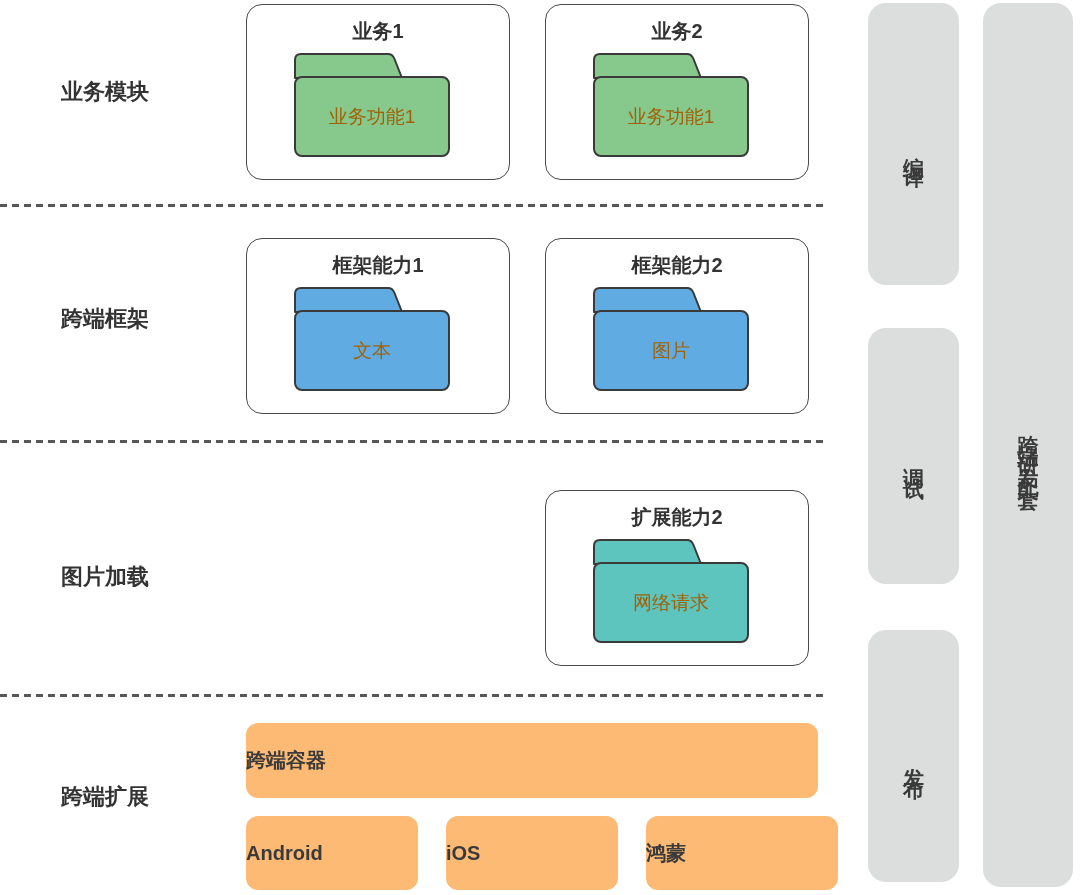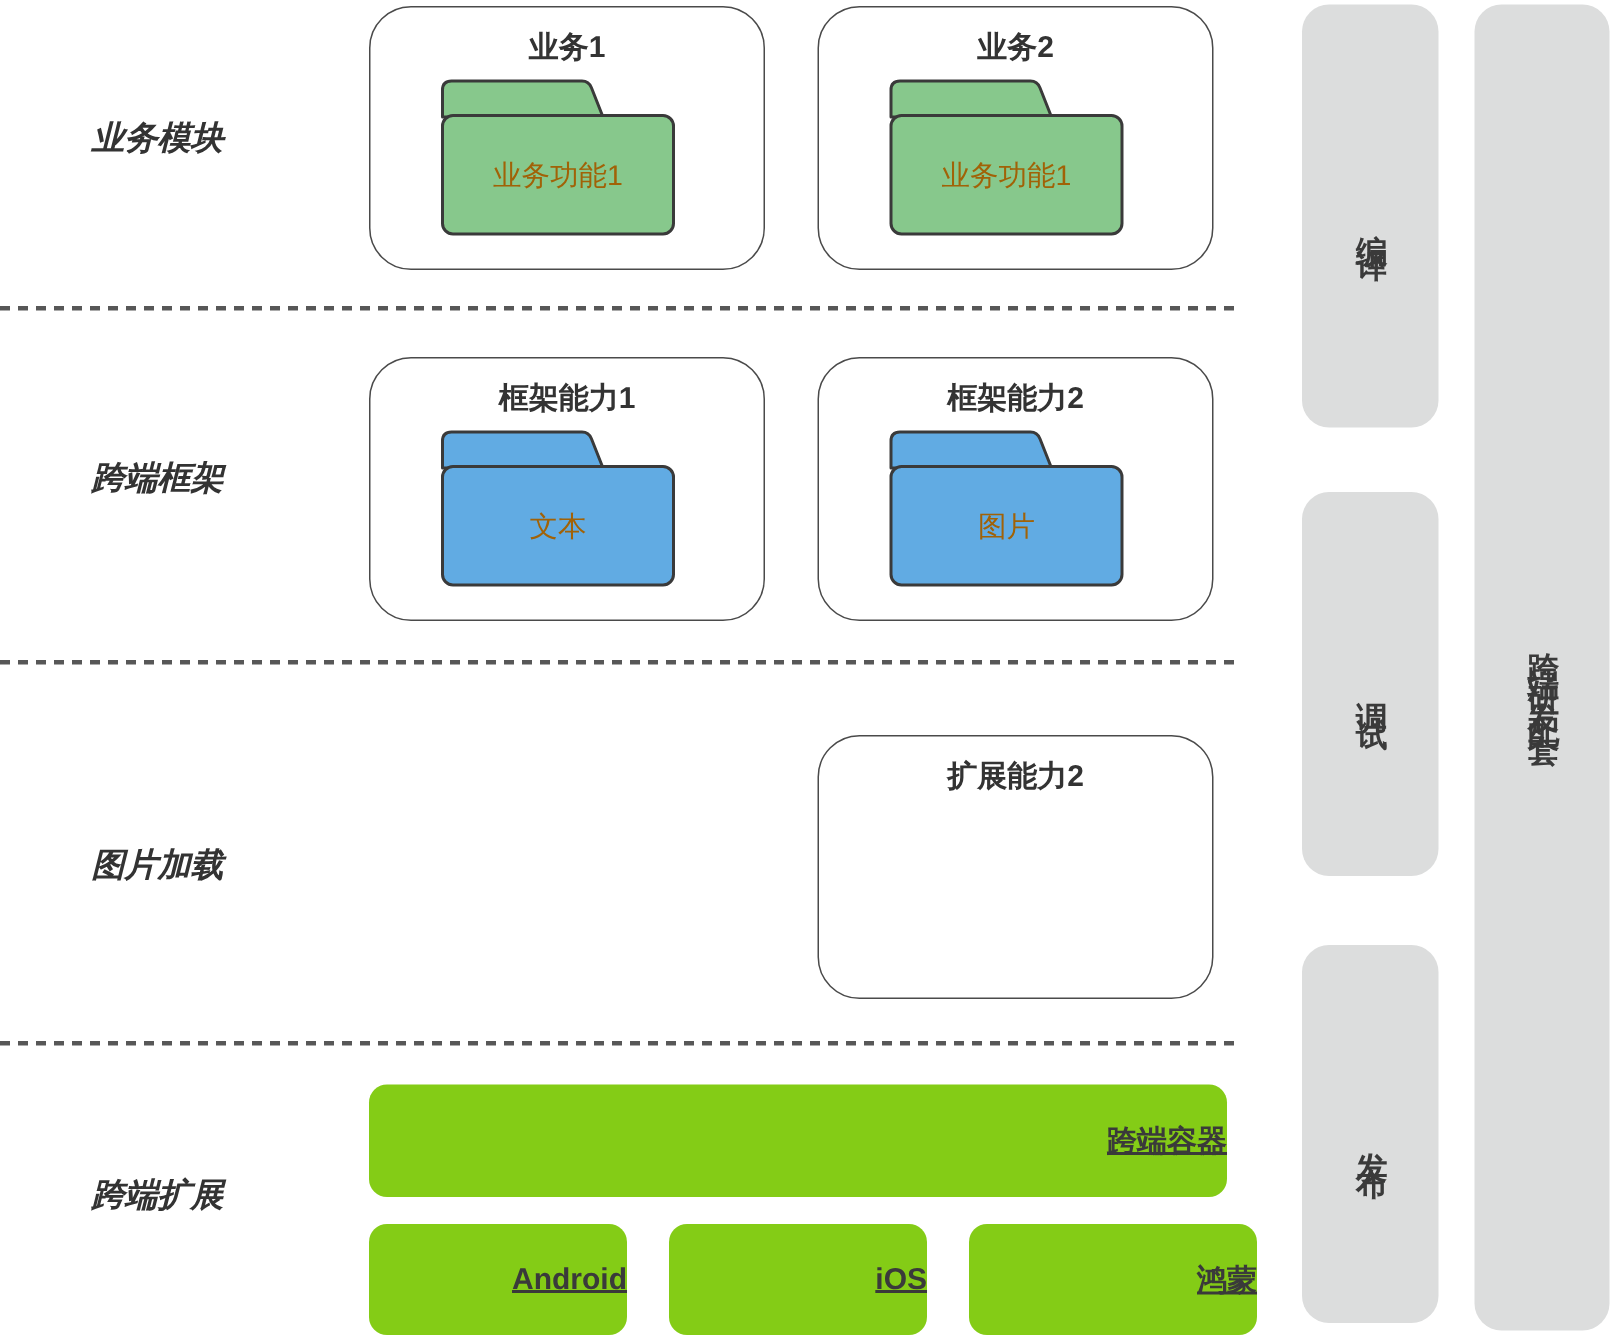--- a/index.html
+++ b/index.html
@@ -8,26 +8,25 @@
     width:1080px;height:895px;
     background:#ffffff;
     font-family:"Liberation Sans","DejaVu Sans",sans-serif;
     overflow:hidden;
   }
   .layer-label{
     position:absolute;left:30px;width:150px;
     text-align:center;
     font-size:22px;font-weight:bold;color:#333333;
     line-height:26px;
-    font-style:italic;
   }
   .module-box{
     position:absolute;width:264px;height:176px;
     background:#ffffff;
-    border:1.5px solid #4a4a4a;border-radius:28px;
+    border:1.5px solid #4a4a4a;border-radius:16px;
     box-sizing:border-box;
   }
   .module-title{
     position:absolute;top:13px;left:0;right:0;
     text-align:center;
     font-size:20px;font-weight:bold;color:#333333;
   }
   .folder{
     position:absolute;left:45px;top:46px;width:160px;height:108px;
   }
@@ -35,23 +34,23 @@
   .folder-label{
     position:absolute;top:53px;left:0;right:0;
     text-align:center;
     font-size:19px;color:#a16207;
   }
   .dash-line{
     position:absolute;left:0;width:828px;height:3px;
     background:repeating-linear-gradient(90deg,#575757 0 7px,transparent 7px 12px);
   }
   .gray-box{
-    position:absolute;background:#84cc16;border-radius:12px;
-    display:flex;align-items:center;justify-content:flex-end;
-    font-size:20px;font-weight:bold;color:#3a3a3a;text-decoration:underline;
+    position:absolute;background:#fdba74;border-radius:12px;
+    display:flex;align-items:center;justify-content:flex-start;
+    font-size:20px;font-weight:bold;color:#3a3a3a;
   }
   .stage-pill{
     position:absolute;left:868px;width:91px;
     background:#dcdddd;border-radius:18px;
     display:flex;align-items:center;justify-content:center;
   }
   .tall-pill{
     position:absolute;left:983px;top:3px;width:90px;height:884px;
     background:#dcdddd;border-radius:18px;
     display:flex;align-items:center;justify-content:center;
@@ -119,20 +118,27 @@
       </svg>
       <div class="folder-label">图片</div>
     </div>
   </div>
 
   <div class="dash-line" style="top:440px"></div>
 
 
   <div class="module-box" style="left:545px;top:490px">
     <div class="module-title">扩展能力2</div>
+    <div class="folder">
+      <svg viewBox="0 0 160 108">
+        <path d="M3,27 L3,9 Q3,3 9,3 L96,3 Q100.5,3 102.3,7.5 L110,27 Z" stroke="#3a3a3a" stroke-width="2" stroke-linejoin="round" fill="#5ec4be"></path>
+        <rect x="3" y="26" width="154" height="79" rx="7" stroke="#3a3a3a" stroke-width="2" fill="#5ec4be"></rect>
+      </svg>
+      <div class="folder-label">网络请求</div>
+    </div>
   </div>
 
   <div class="dash-line" style="top:694px"></div>
 
   <div class="gray-box" style="left:246px;top:723px;width:572px;height:75px">
     <span>跨端容器</span>
   </div>
   <div class="gray-box" style="left:246px;top:816px;width:172px;height:74px">
     <span>Android</span>
   </div>

